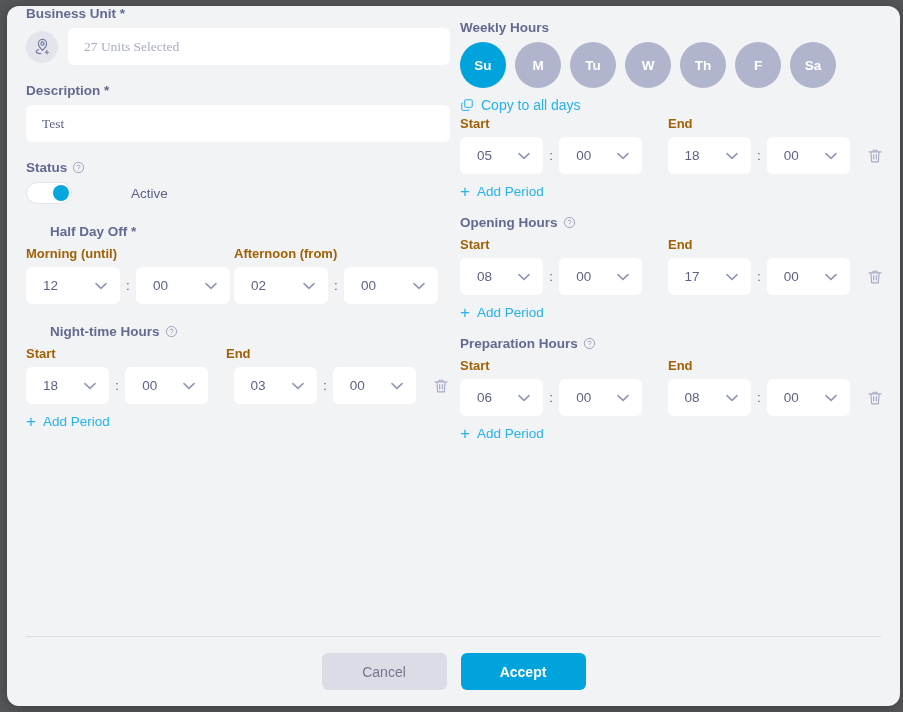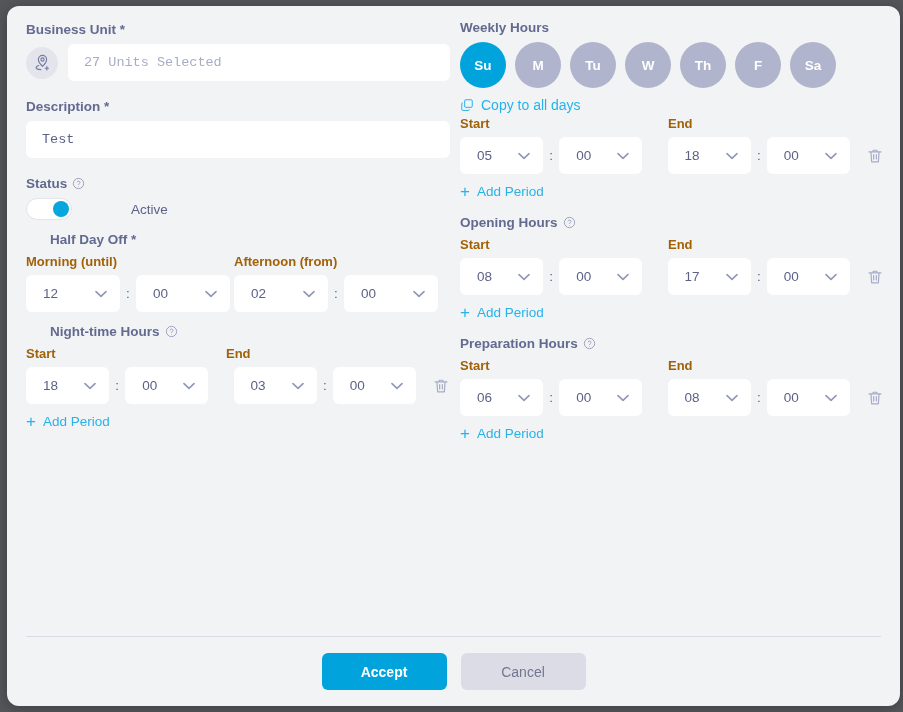--- a/index.html
+++ b/index.html
@@ -50,21 +50,21 @@
     height: 1px;
     background: #d9dbe6;
   }
 
   
   .body {
     position: relative;
     padding: 0 19px;
     height: 560px;
   }
-  .col-left  { position: absolute; left: 19px;  top: 16px; width: 424px; }
+  .col-left  { position: absolute; left: 19px;  top: 0; width: 424px; }
   .col-right { position: absolute; left: 453px; top: 14px; width: 424px; }
 
   .field-label {
     font-size: 13.5px;
     font-weight: bold;
     color: #636a90;
     margin-bottom: 7px;
     display: flex;
     align-items: center;
     gap: 5px;
@@ -96,21 +96,21 @@
   }
   .bu-icon svg { display: block; }
   .text-input {
     flex: 1;
     height: 37px;
     background: #fff;
     border: none;
     border-radius: 6px;
     padding: 0 16px;
     font-size: 13.5px;
-    font-family: Liberation Mono, monospace;
+    font-family: Liberation Serif, serif;
     color: #5c6287;
     outline: none;
   }
   .text-input::placeholder { color: #a8adc4; }
   .wide-input { width: 424px; height: 37px; }
 
   
   .toggle-row { display: flex; align-items: center; gap: 11px; }
   .toggle {
     width: 46px; height: 22px;
@@ -240,21 +240,21 @@
   .btn-accept {
     width: 125px;
     background: #00a3dc;
     color: #fff;
     font-weight: bold;
   }
 
   .mt14 { margin-top: 14px; }
   .mt16 { margin-top: 16px; }
   .mt18 { margin-top: 18px; }
-  .mt20 { margin-top: 12px; padding-left: 24px; }
+  .mt20 { margin-top: 20px; padding-left: 24px; }
 </style>
 </head>
 <body>
 
 <div class="backdrop"></div>
 
 <div class="modal">
 
 
   <div class="body">
@@ -633,17 +633,17 @@
       </div>
       <div class="add-period">
         <span class="plus">+</span>
         <span>Add Period</span>
       </div>
     </div>
   </div>
 
   <div class="footer-rule"></div>
   <div class="footer">
+    <button class="btn btn-cancel">Cancel</button>
     <button class="btn btn-accept">Accept</button>
-    <button class="btn btn-cancel">Cancel</button>
   </div>
 
 </div>
 
 </body></html>

